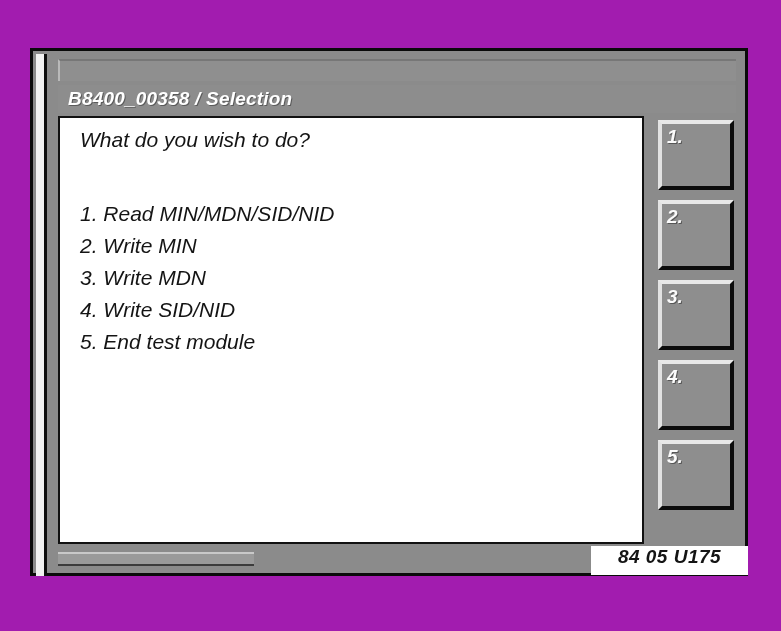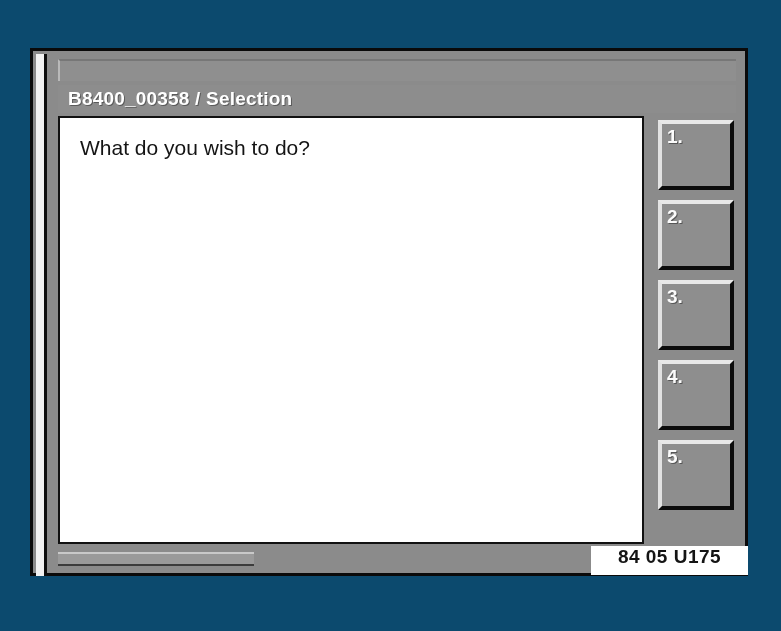--- a/index.html
+++ b/index.html
@@ -12,21 +12,22 @@
     height: 631px;
     font-family: "Liberation Sans", sans-serif;
     overflow: hidden;
   }
 
   
   #page {
     position: relative;
     width: 781px;
     height: 631px;
-    background: #0c4a6e;
+    background: #a21caf;
+    font-style: italic;
   }
 
   
   #device-frame {
     position: absolute;
     left: 30px;
     top: 48px;
     width: 718px;
     height: 528px;
     background: #8b8b8b;
@@ -94,21 +95,21 @@
   
   #content-area {
     position: absolute;
     left: 8px;
     top: 62px;
     width: 586px;
     height: 428px;
     background: #ffffff;
     border: 2px solid #111111;
     box-sizing: border-box;
-    padding: 14px 16px;
+    padding: 6px 16px;
   }
   #question {
     font-size: 21px;
     color: #141414;
     margin: 4px 0 0 4px;
     white-space: nowrap;
   }
   #menu-list {
     margin: 46px 0 0 4px;
     padding: 0;
@@ -210,20 +211,27 @@
 
       <div id="top-band"></div>
 
       <div id="title-bar">
         <span id="title-text">B8400_00358 / Selection</span>
       </div>
 
       <div id="content-area">
         <div id="question">What do you wish to do?</div>
 
+        <ul id="menu-list">
+          <li>1. Read MIN/MDN/SID/NID</li>
+          <li>2. Write MIN</li>
+          <li>3. Write MDN</li>
+          <li>4. Write SID/NID</li>
+          <li>5. End test module</li>
+        </ul>
       </div>
 
       <div id="softkey-column">
         <div class="softkey" id="softkey-1">
           <span class="softkey-label">1.</span>
         </div>
         <div class="softkey" id="softkey-2">
           <span class="softkey-label">2.</span>
         </div>
         <div class="softkey" id="softkey-3">

